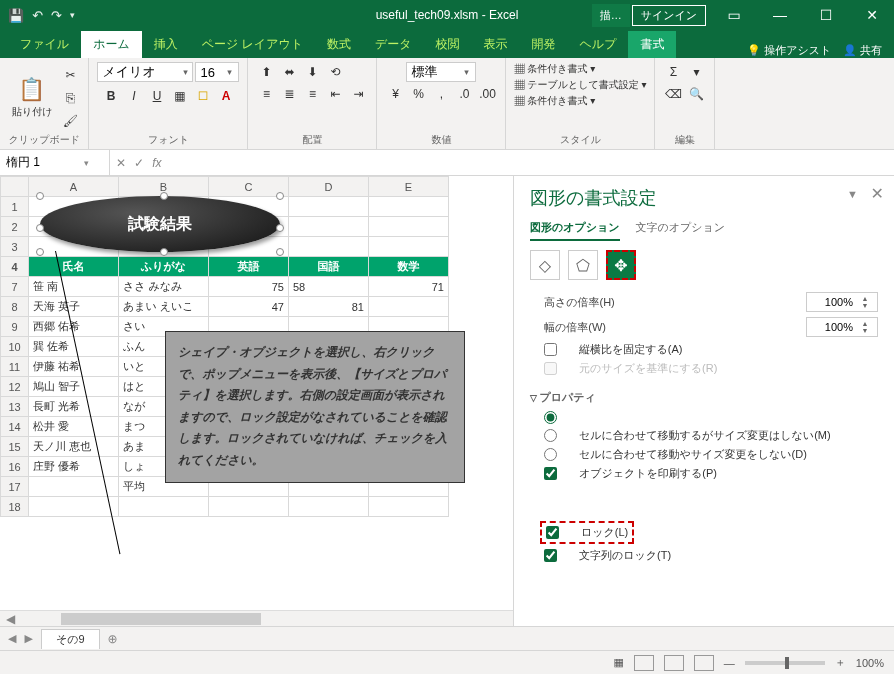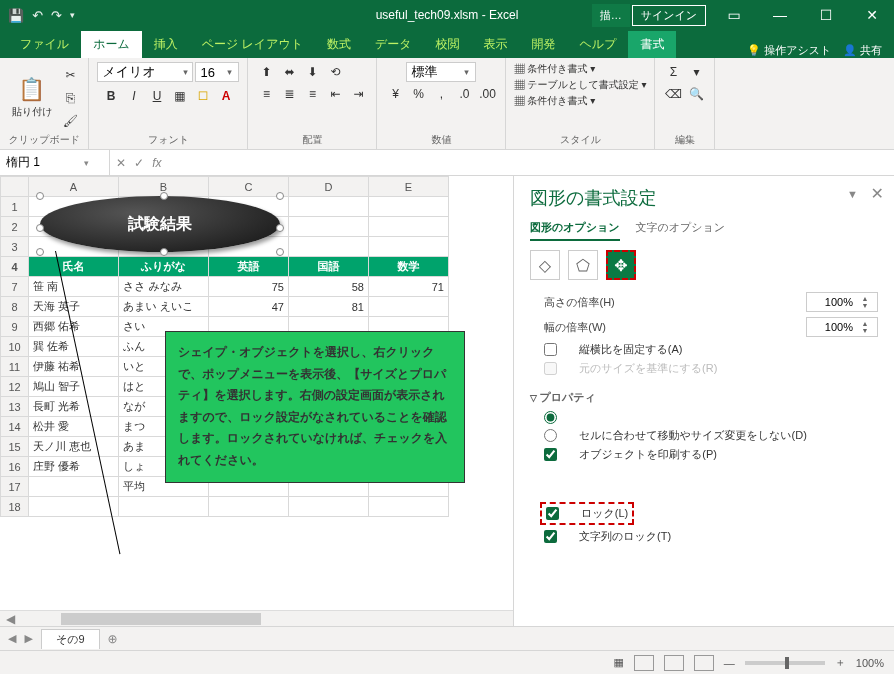--- a/index.html
+++ b/index.html
@@ -35,21 +35,21 @@
 .main{display:flex;height:calc(674px - 30px - 28px - 92px - 26px - 24px - 24px);}
 .sheet{flex:1;position:relative;overflow:hidden;border-right:1px solid #d6d6d6;}
 .grid{border-collapse:collapse;table-layout:fixed;}
 .grid th,.grid td{border:1px solid #d9d9d9;height:20px;font-size:11px;padding:0 4px;background:#fff;}
 .grid th{background:#f3f2f1;color:#555;font-weight:normal;text-align:center;}
 .grid .rh{width:28px;background:#f3f2f1;text-align:center;color:#555;}
 .hdrrow td{background:#00a36c;color:#fff;text-align:center;font-weight:bold;}
 .shape{position:absolute;left:40px;top:20px;width:240px;height:56px;}
 .shape .oval{width:100%;height:100%;background:radial-gradient(ellipse at 40% 30%,#555,#111);border-radius:50%;display:flex;align-items:center;justify-content:center;color:#fff;font-weight:bold;font-size:16px;box-shadow:2px 3px 4px rgba(0,0,0,.4);}
 .handle{position:absolute;width:8px;height:8px;background:#fff;border:1px solid #888;border-radius:50%;}
-.callout{position:absolute;left:165px;top:155px;width:300px;background:#22c55e;border:1px solid #333;padding:10px 12px;font-size:12px;line-height:1.8;font-weight:bold;z-index:5;}
+.callout{position:absolute;left:165px;top:155px;width:300px;background:#a3a3a3;border:1px solid #333;padding:10px 12px;font-size:12px;line-height:1.8;font-weight:bold;z-index:5;font-style:italic;}
 .callline{position:absolute;left:55px;top:75px;width:1px;height:310px;background:#000;z-index:4;transform-origin:top;transform:rotate(-12deg);}
 .pane{width:380px;background:#fff;padding:10px 16px;overflow-y:auto;}
 .pane h2{color:#0c6b3d;font-size:18px;font-weight:normal;margin-bottom:10px;}
 .opttabs{display:flex;gap:16px;font-size:11px;color:#666;border-bottom:1px solid transparent;margin-bottom:8px;}
 .opttabs .ot{padding-bottom:4px;cursor:pointer;}
 .opttabs .ot.act{color:#0c6b3d;border-bottom:2px solid #0c6b3d;font-weight:bold;}
 .iconrow{display:flex;gap:8px;margin-bottom:12px;}
 .iconbtn{width:30px;height:30px;border:1px solid #ccc;display:flex;align-items:center;justify-content:center;font-size:16px;color:#666;cursor:pointer;}
 .iconbtn.sel{border:2px dashed #c00;background:#0a7a44;color:#fff;}
 .sect{margin-bottom:14px;font-size:11px;}
@@ -271,21 +271,21 @@
             <td style="">ふりがな</td>
             <td style="">英語</td>
             <td style="">国語</td>
             <td style="">数学</td>
           </tr>
           <tr>
             <td class="rh">7</td>
             <td style="">笹 南</td>
             <td style="">ささ みなみ</td>
             <td style="text-align:right">75</td>
-            <td style="text-align:right">58</td>
+            <td style="">58</td>
             <td style="text-align:right">71</td>
           </tr>
           <tr>
             <td class="rh">8</td>
             <td style="">天海 英子</td>
             <td style="">あまい えいこ</td>
             <td style="text-align:right">47</td>
             <td style="text-align:right">81</td>
             <td style=""></td>
           </tr>
@@ -434,20 +434,24 @@
       <div class="chk disabled">
           <input type="checkbox" disabled="" style="">
           <label>元のサイズを基準にする(R)</label>
         </div>
     </div>
 
     <div class="sect open">
       <h4>プロパティ</h4>
       <div class="radio">
           <input type="radio" name="pr" checked="" style="">
+        </div>
+      <div class="radio">
+          <input type="radio" name="pr" style="">
+          <label>セルに合わせて移動するがサイズ変更はしない(M)</label>
         </div>
       <div class="radio">
           <input type="radio" name="pr" style="">
           <label>セルに合わせて移動やサイズ変更をしない(D)</label>
         </div>
       <div class="chk">
           <input type="checkbox" checked="" style="">
           <label>オブジェクトを印刷する(P)</label>
         </div>
       <div class="chk hl">

